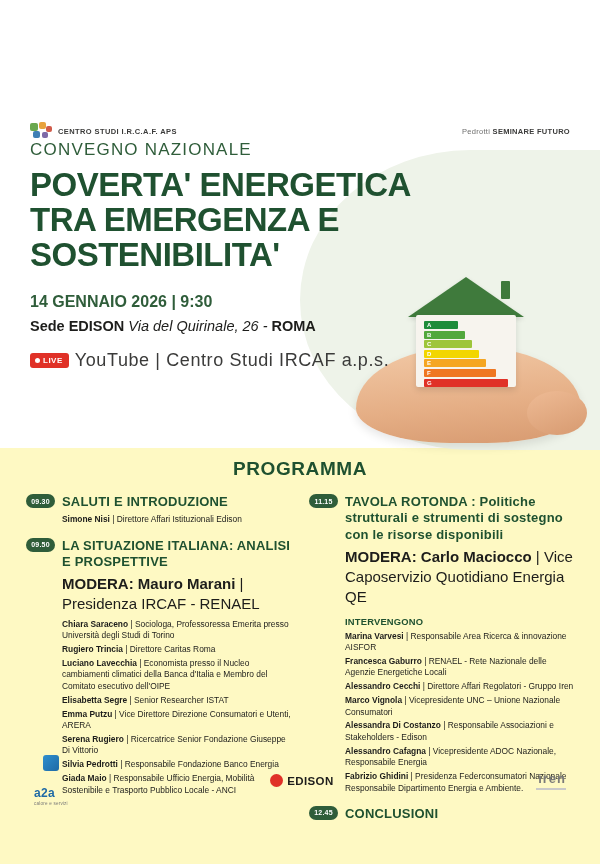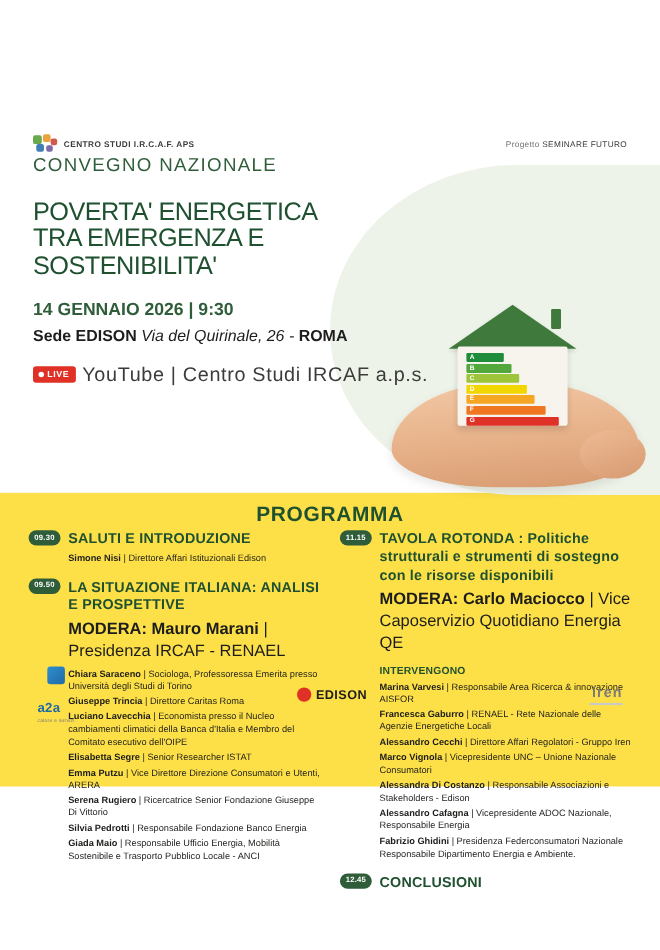--- a/index.html
+++ b/index.html
@@ -5,22 +5,22 @@
   * { box-sizing: border-box; margin: 0; padding: 0; }
   html, body {
     width: 600px; height: 864px;
     background: #ffffff;
     font-family: "Liberation Sans", sans-serif;
     color: #1d1d1b;
     overflow: hidden;
   }
   .poster {
     position: relative;
-    width: 600px; height: 715px;
-    background: #fde047;
+    width: 600px; height: 864px;
+    background: #fef9c3;
   }
   
   .hero {
     position: relative;
     height: 448px;
     background: #ffffff;
     padding: 118px 30px 0 30px;
   }
   .hero-bg-curve {
     position: absolute;
@@ -43,32 +43,32 @@
   .brand-logo i {
     position: absolute; display: block; border-radius: 2px;
   }
   .b1 { width: 8px; height: 8px; background: #6aa84f; left: 0; top: 1px; }
   .b2 { width: 7px; height: 7px; background: #e8a33d; left: 9px; top: 0; }
   .b3 { width: 6px; height: 6px; background: #d05b4a; left: 16px; top: 4px; }
   .b4 { width: 7px; height: 7px; background: #3f7fb5; left: 3px; top: 9px; }
   .b5 { width: 6px; height: 6px; background: #7e6aa8; left: 12px; top: 10px; }
   .brand-text { font-size: 7.5px; letter-spacing: .4px; color: #3b3b3a; font-weight: 700; }
   .project-text { font-size: 7.5px; color: #6f6f6e; letter-spacing: .3px; }
-  .project-text b { font-weight: 400; color: #3b3b3a; }
+  .project-text b { font-weight: 700; color: #3b3b3a; }
 
   .kicker {
     position: relative; z-index: 3;
     margin-top: 22px;
     font-size: 17px; letter-spacing: 1.2px; font-weight: 400;
     color: #2f5d3a;
   }
   .title {
     position: relative; z-index: 3;
-    margin-top: 20px;
-    font-size: 23px; line-height: 1.06; font-weight: 400;
+    margin-top: 8px;
+    font-size: 33px; line-height: 1.06; font-weight: 700;
     letter-spacing: -0.5px;
     color: #1f5130;
     text-transform: uppercase;
   }
   .subtitle {
     position: relative; z-index: 3;
     margin-top: 9px;
     font-size: 15.5px; color: #2b2b2a; font-weight: 400;
   }
   .date {
@@ -145,21 +145,21 @@
   .chim {
     position: absolute; top: 4px; right: 14px;
     width: 9px; height: 18px; background: #3f7a3c; border-radius: 1px;
   }
 
   
   .prog-wrap { position: relative; padding: 0 26px; }
   .prog-title {
     text-align: center; font-size: 19px; font-weight: 700;
     color: #1f5130; letter-spacing: .6px;
-    margin-top: 10px; margin-bottom: 2px;
+    margin-top: 10px; margin-bottom: 14px;
   }
   .cols { display: flex; gap: 18px; align-items: flex-start; }
   .col { width: 50%; }
   .block { position: relative; padding-left: 36px; margin-bottom: 12px; }
   .time {
     position: absolute; left: 0; top: 0;
     width: 29px; height: 14px; border-radius: 7px;
     background: #2f5d3a; color: #fff;
     font-size: 7px; font-weight: 700;
     display: flex; align-items: center; justify-content: center;
@@ -219,21 +219,21 @@
         <span class="brand-logo">
           <i class="b1"></i>
             <i class="b2"></i>
             <i class="b3"></i>
             <i class="b4"></i>
             <i class="b5"></i>
         </span>
         <span class="brand-text">CENTRO STUDI I.R.C.A.F. APS</span>
       </div>
       <div class="project-text">
-        <span>Progetto </span><b>SEMINARE FUTURO</b>
+        <span>Pedrotti </span><b>SEMINARE FUTURO</b>
       </div>
     </div>
 
     <div class="kicker">CONVEGNO NAZIONALE</div>
     <div class="title">
       <div>POVERTA' ENERGETICA</div>
       <div>TRA EMERGENZA E</div>
       <div>SOSTENIBILITA'</div>
     </div>
     <div class="date">14 GENNAIO 2026 | 9:30</div>
@@ -299,21 +299,21 @@
         </div>
 
         <div class="block">
           <span class="time">09.50</span>
           <div class="block-head">LA SITUAZIONE ITALIANA: ANALISI E PROSPETTIVE</div>
           <div class="mod">
             <span>MODERA: </span><span>Mauro Marani</span><span class="role"> | Presidenza IRCAF - RENAEL</span>
           </div>
           <ul class="people">
             <li><b>Chiara Saraceno</b><span class="role"> | Sociologa, Professoressa Emerita presso Università degli Studi di Torino</span></li>
-            <li><b>Giuseppe Trincia</b><span class="role"> | Direttore Caritas Roma</span></li>
+            <li><b>Rugiero Trincia</b><span class="role"> | Direttore Caritas Roma</span></li>
             <li><b>Luciano Lavecchia</b><span class="role"> | Economista presso il Nucleo cambiamenti climatici della Banca d'Italia e Membro del Comitato esecutivo dell'OIPE</span></li>
             <li><b>Elisabetta Segre</b><span class="role"> | Senior Researcher ISTAT</span></li>
             <li><b>Emma Putzu</b><span class="role"> | Vice Direttore Direzione Consumatori e Utenti, ARERA</span></li>
             <li><b>Serena Rugiero</b><span class="role"> | Ricercatrice Senior Fondazione Giuseppe Di Vittorio</span></li>
             <li><b>Silvia Pedrotti</b><span class="role"> | Responsabile Fondazione Banco Energia</span></li>
             <li><b>Giada Maio</b><span class="role"> | Responsabile Ufficio Energia, Mobilità Sostenibile e Trasporto Pubblico Locale - ANCI</span></li>
           </ul>
         </div>
 
       </div>

